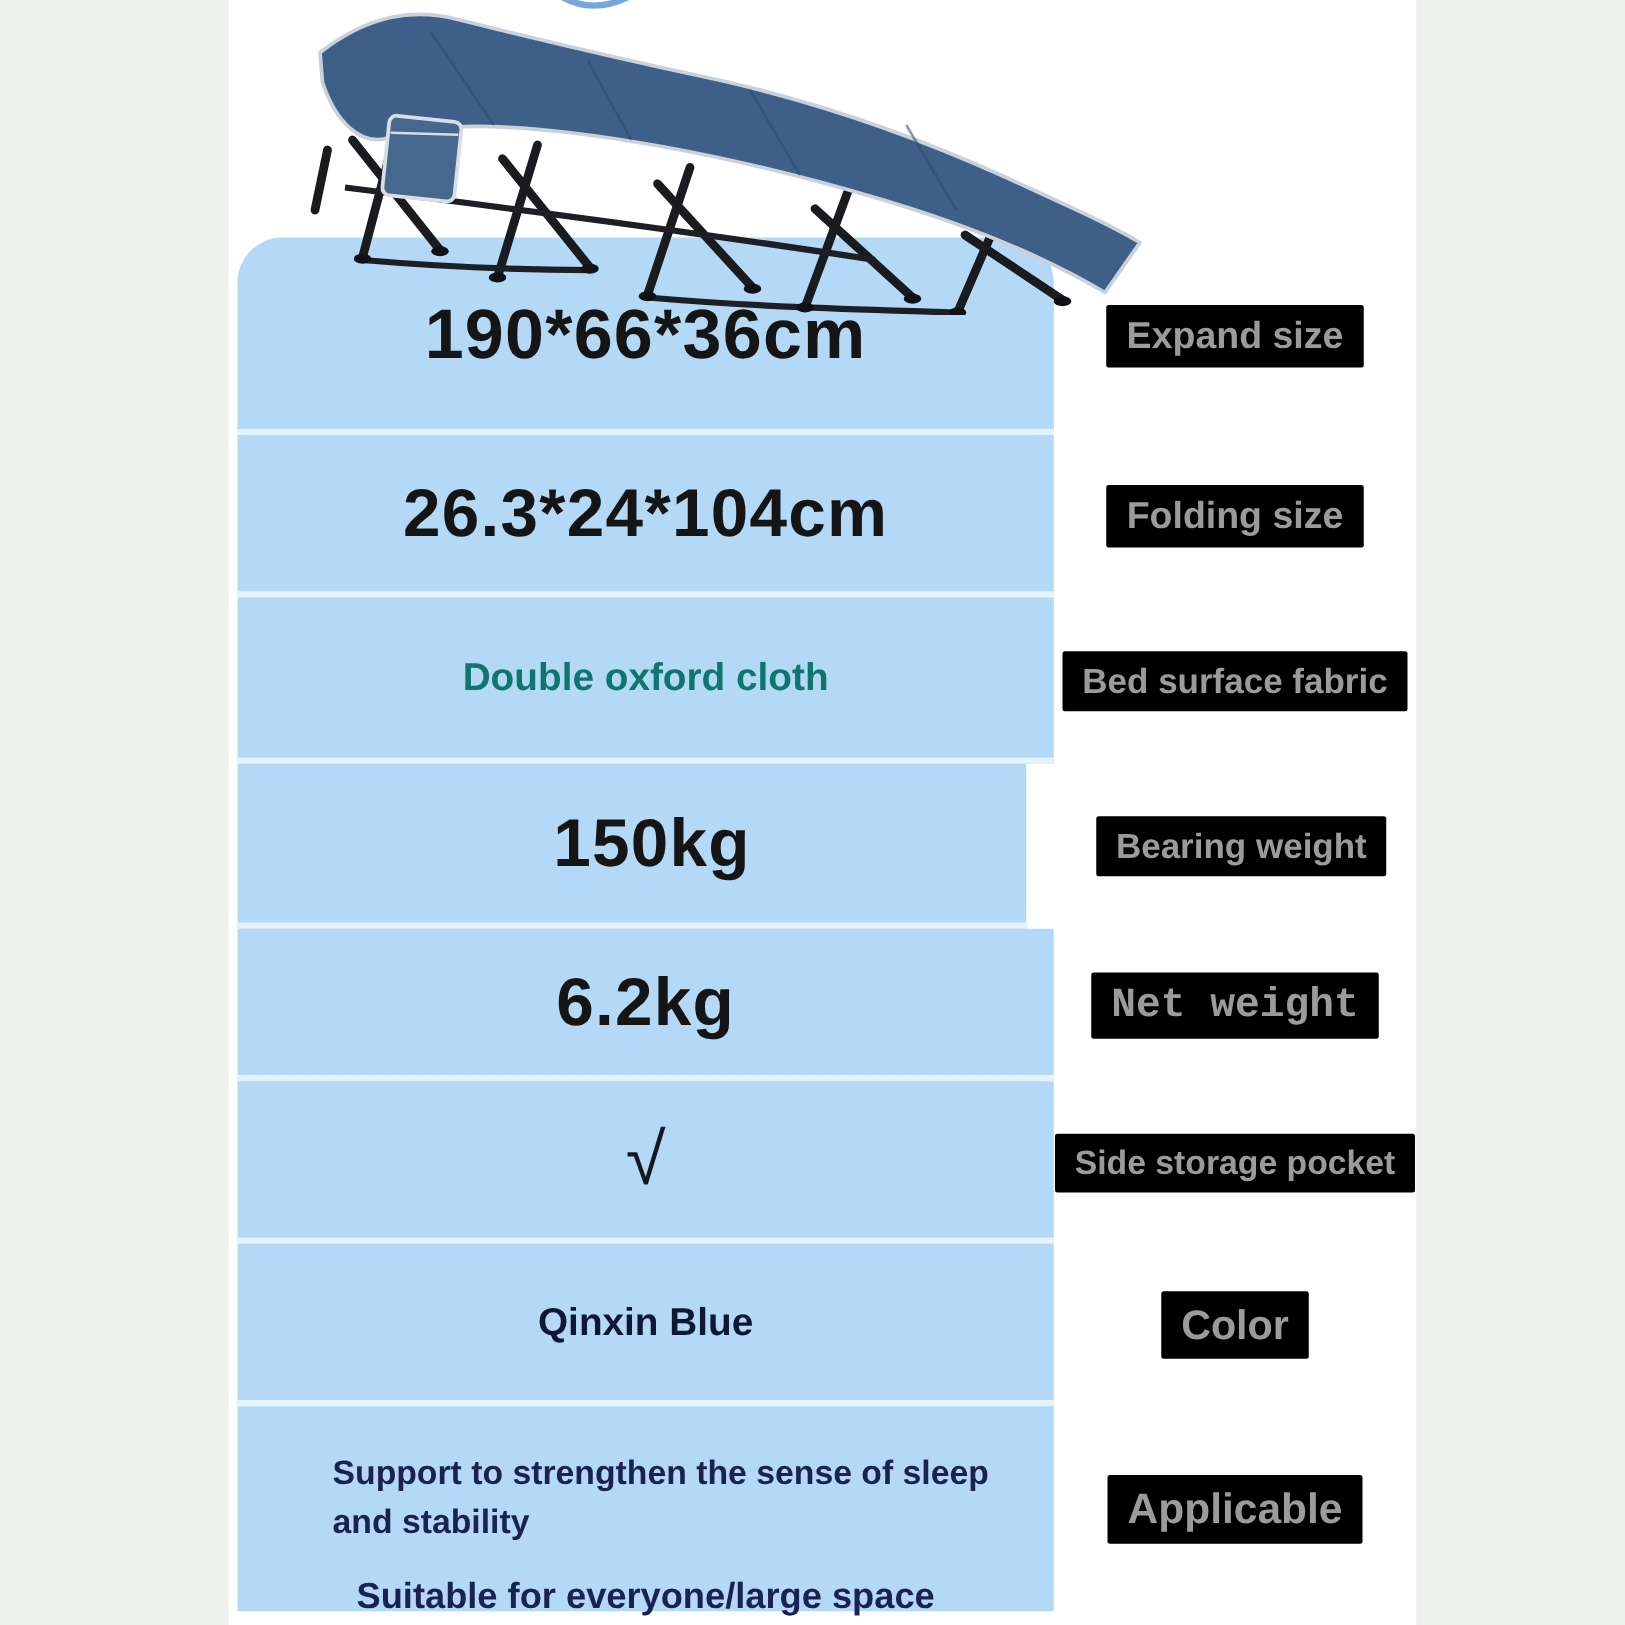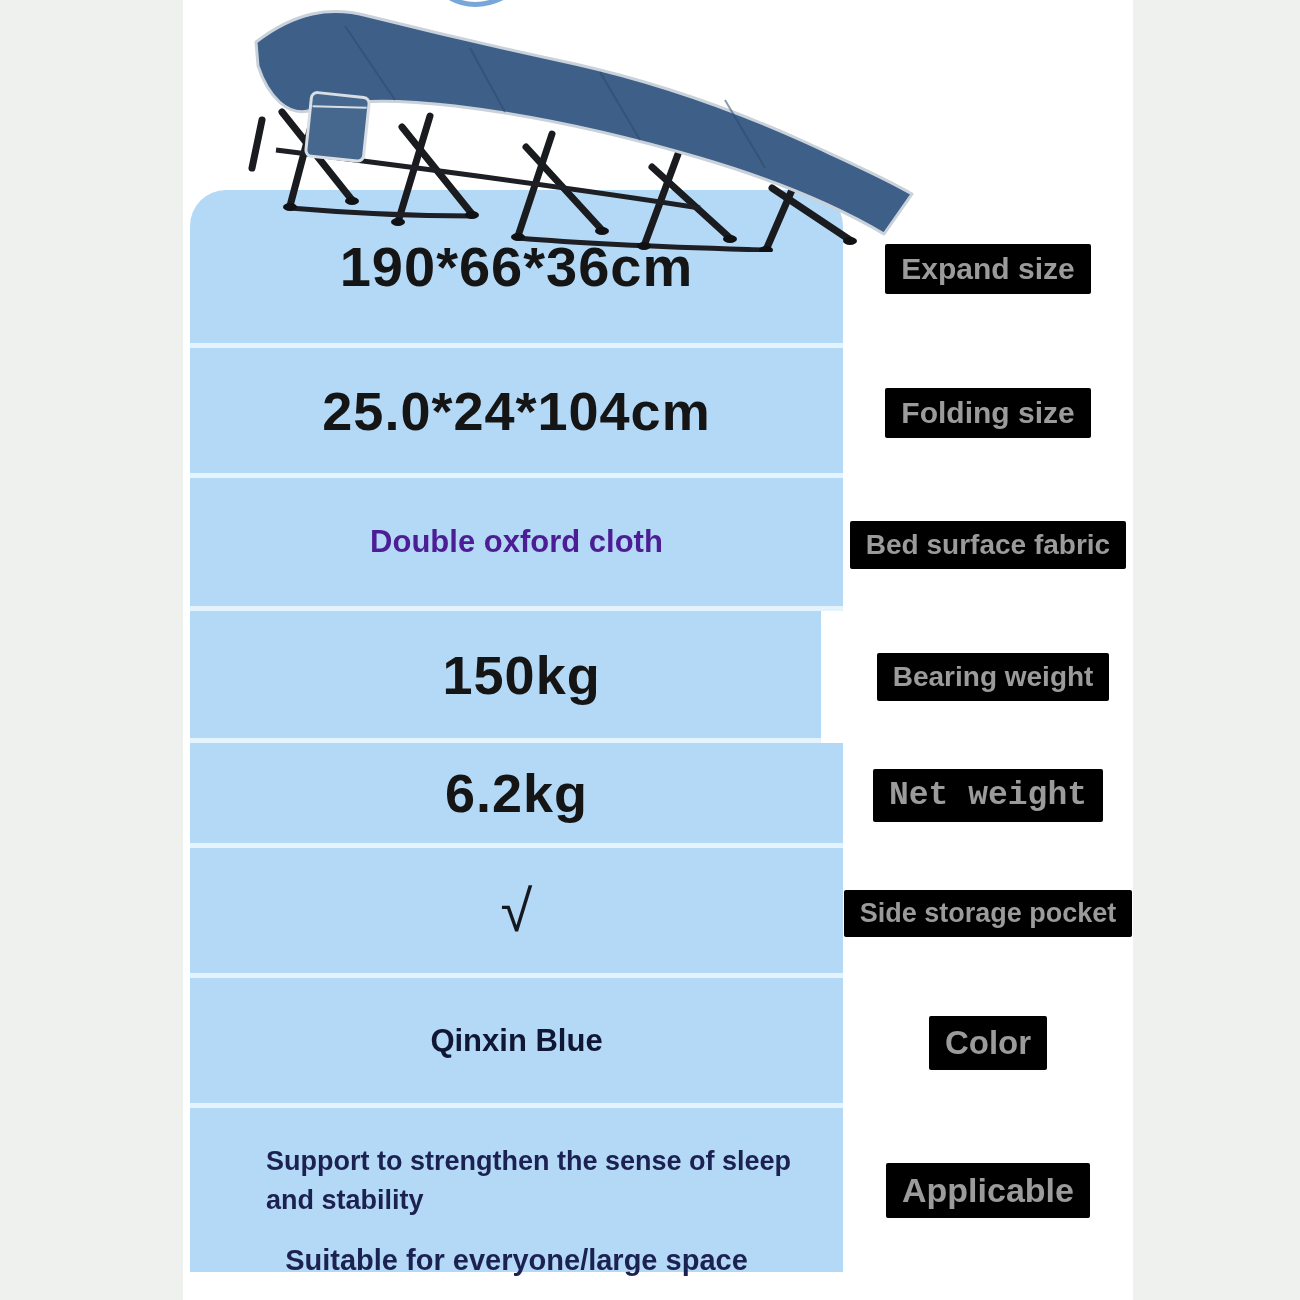--- a/index.html
+++ b/index.html
@@ -29,25 +29,25 @@
   .spec-row:last-child .cell-value{border-bottom:none;}
   .cell-label{
     width:290px;display:flex;align-items:center;justify-content:center;
   }
   .label-chip{
     background:#000000;color:#9b9b9b;font-weight:700;
     padding:8px 16px;border-radius:2px;white-space:nowrap;
   }
   
   .h1{height:158px;} .h2{height:130px;} .h3{height:133px;} .h4{height:132px;padding-left:32px;}
-  .h5{height:105px;} .h6{height:130px;} .h7{height:130px;text-align:right;} .h8{height:164px;}
+  .h5{height:122px;} .h6{height:130px;} .h7{height:130px;text-align:right;} .h8{height:164px;}
   
   .v-big{font-size:54px;font-weight:700;color:#151515;letter-spacing:1px;}
   .v-r1{font-size:56px;}
-  .v-mid{font-size:31px;font-weight:800;color:#4c1d95;}
+  .v-mid{font-size:31px;font-weight:800;color:#0f766e;}
   .v-check{font-size:58px;font-weight:400;color:#16181f;}
   .v-navy{font-size:31px;font-weight:800;color:#101734;}
   .r8-cell{justify-content:flex-start;padding-top:34px;}
   .v-line1{
     font-size:27px;font-weight:800;color:#1b2150;line-height:1.45;
     align-self:flex-start;text-align:left;max-width:560px;margin-left:76px;
   }
   .v-line2{font-size:29px;font-weight:800;color:#1b2150;margin-top:24px;}
   
   .l1{font-size:30px;} .l2{font-size:30px;} .l3{font-size:28px;} .l4{font-size:28px;}
@@ -117,21 +117,21 @@
     <div class="cell-value h1">
       <span class="v-big v-r1">190*66*36cm</span>
     </div>
     <div class="cell-label h1">
       <span class="label-chip l1">Expand size</span>
     </div>
   </div>
 
   <div class="spec-row">
     <div class="cell-value h2">
-      <span class="v-big">25.0*24*104cm</span>
+      <span class="v-big">26.3*24*104cm</span>
     </div>
     <div class="cell-label h2">
       <span class="label-chip l2">Folding size</span>
     </div>
   </div>
 
   <div class="spec-row">
     <div class="cell-value h3">
       <span class="v-mid">Double oxford cloth</span>
     </div>

